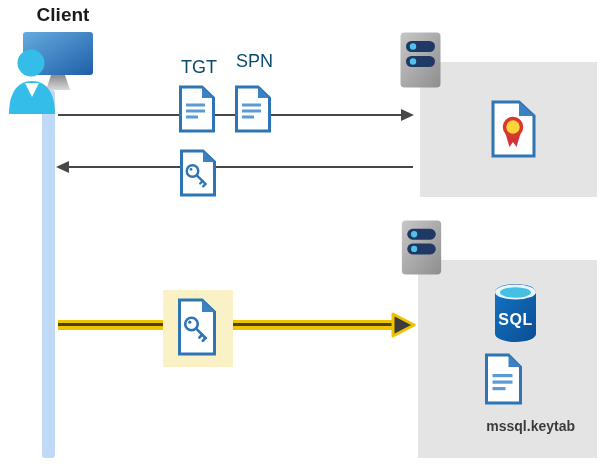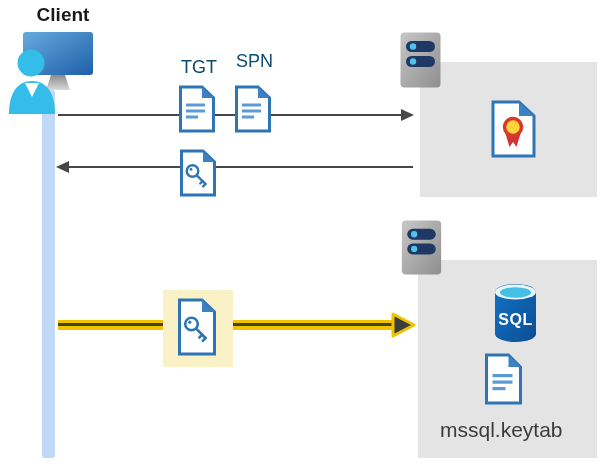--- a/index.html
+++ b/index.html
@@ -4,21 +4,21 @@
 <title>Kerberos / SQL Server on Linux diagram</title>
 <style>
   html,body{margin:0;padding:0;background:#fff;}
   #canvas{
     position:relative;width:600px;height:468px;background:#ffffff;
     font-family:"Liberation Sans","DejaVu Sans",sans-serif;overflow:hidden;
   }
   .abs{position:absolute;}
   .node-label{font-size:19px;font-weight:700;color:#1a1a1a;line-height:21px;}
   .ticket-label{font-size:18px;font-weight:400;color:#0c4a6e;text-align:right;}
-  .file-label{font-size:21px;font-weight:400;color:#3b3b3b;text-align:left;}
+  .file-label{font-size:14px;font-weight:700;color:#3b3b3b;text-align:right;}
   .gray-box{background:#e4e4e4;}
   .lifeline{background:#bfd9f6;border-radius:3px;}
   .hline{background:#474747;height:2px;}
   .arrowhead-right{width:0;height:0;border-top:6px solid transparent;border-bottom:6px solid transparent;border-left:13px solid #474747;}
   .arrowhead-left{width:0;height:0;border-top:6px solid transparent;border-bottom:6px solid transparent;border-right:13px solid #474747;}
   .yellow-band{height:10px;background:linear-gradient(to bottom,#f0c300 0,#f0c300 3.5px,#44441e 3.5px,#44441e 6.5px,#f0c300 6.5px,#f0c300 10px);}
   .highlight{background:#faf1c6;}
   svg{display:block;}
   .sql-text{font-family:"Liberation Sans","DejaVu Sans",sans-serif;font-weight:700;font-size:16px;fill:#ffffff;letter-spacing:0.5px;}
 </style>

